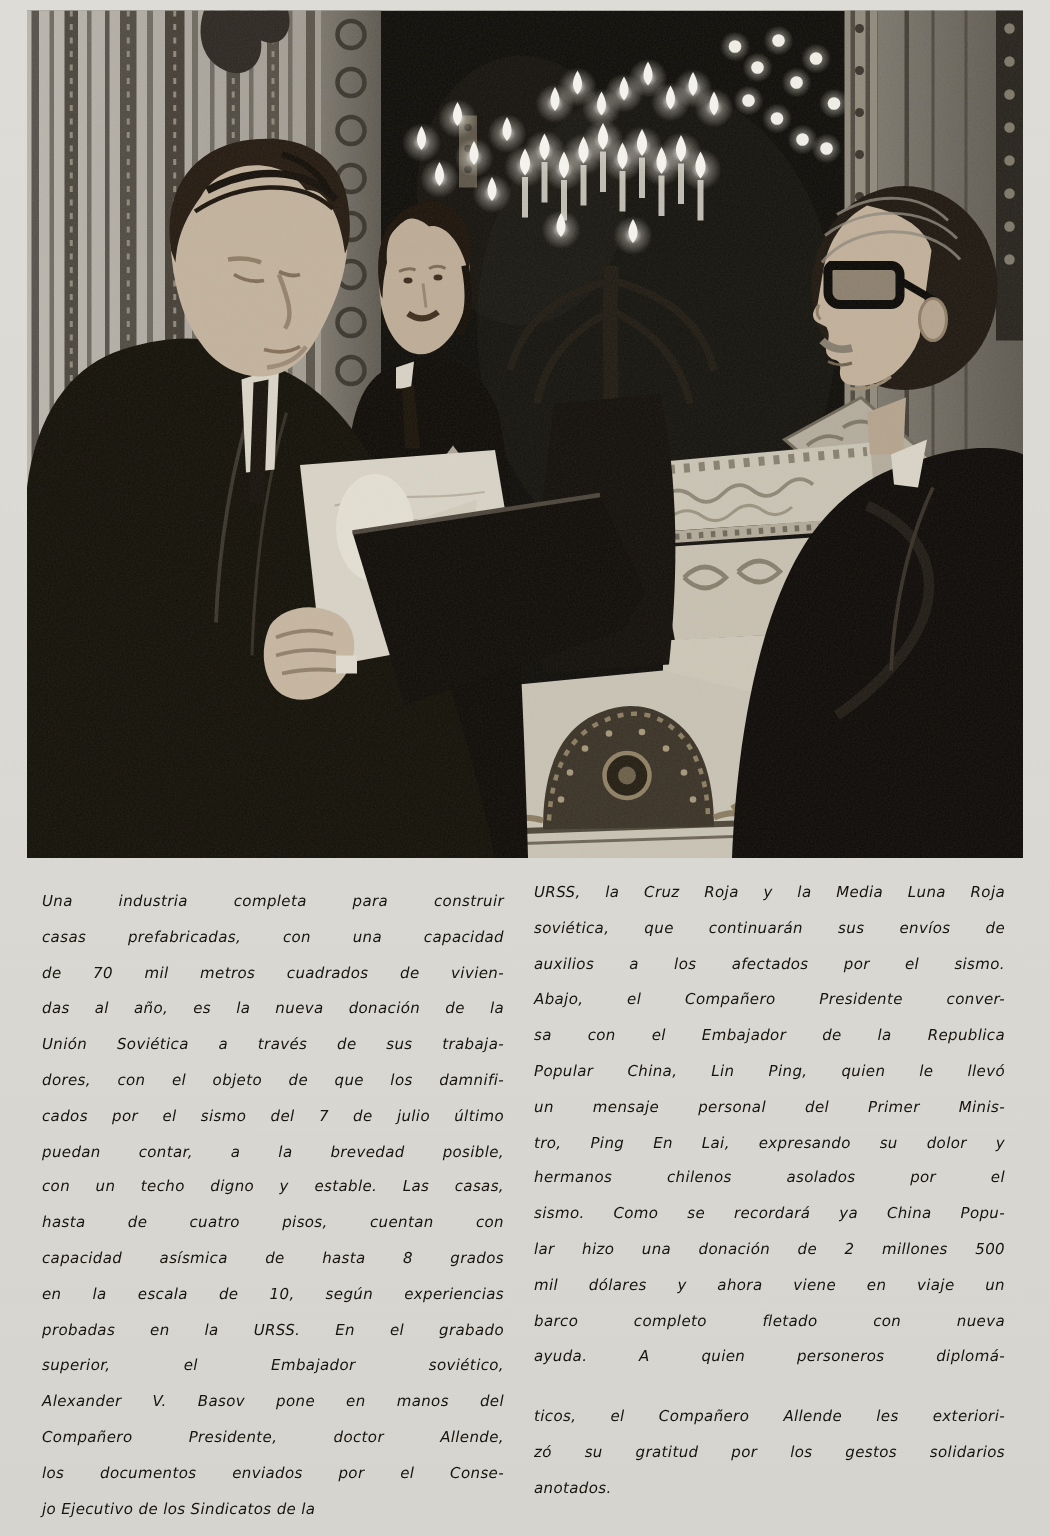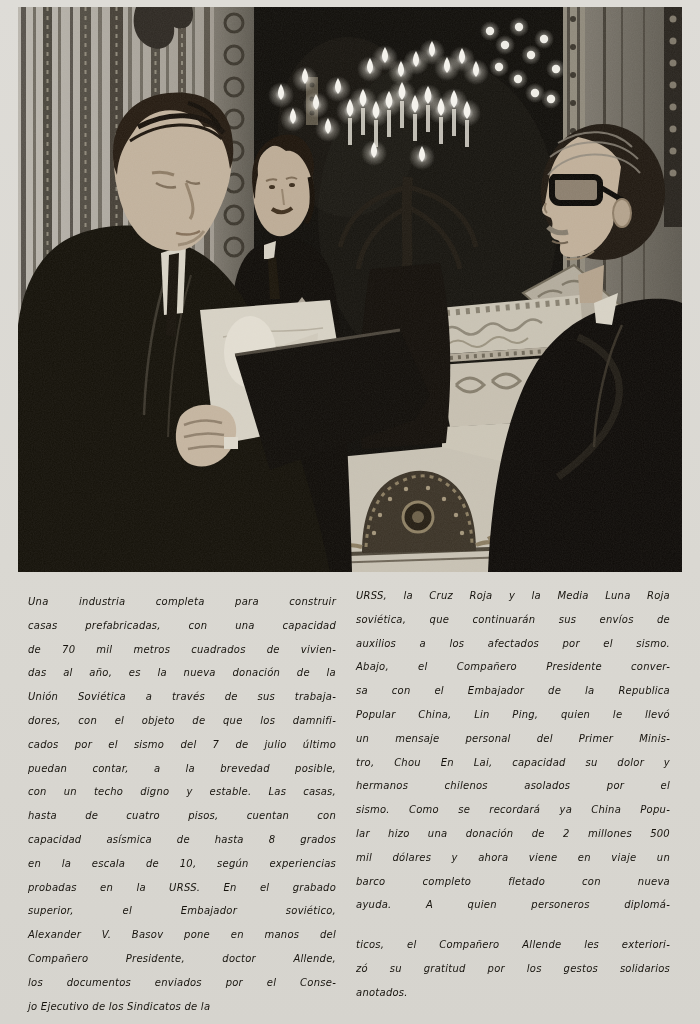--- a/index.html
+++ b/index.html
@@ -329,21 +329,21 @@
       <div class="text-line ragged" style="color: rgb(23, 20, 14);">jo Ejecutivo de los Sindicatos de la</div>
     </div>
   <div class="col col-right">
       <div class="text-line" style="color: rgb(23, 20, 14);">URSS, la Cruz Roja y la Media Luna Roja</div>
       <div class="text-line" style="color: rgb(23, 20, 14);">soviética, que continuarán sus envíos de</div>
       <div class="text-line" style="color: rgb(23, 20, 14);">auxilios a los afectados por el sismo.</div>
       <div class="text-line" style="color: rgb(23, 20, 14);">Abajo, el Compañero Presidente conver-</div>
       <div class="text-line" style="color: rgb(23, 20, 14);">sa con el Embajador de la Republica</div>
       <div class="text-line" style="color: rgb(23, 20, 14);">Popular China, Lin Ping, quien le llevó</div>
       <div class="text-line" style="color: rgb(23, 20, 14);">un mensaje personal del Primer Minis-</div>
-      <div class="text-line" style="color: rgb(23, 20, 14);">tro, Chou En Lai, capacidad su dolor y</div>
+      <div class="text-line" style="color: rgb(23, 20, 14);">tro, Ping En Lai, expresando su dolor y</div>
       <div class="text-line" style="color: rgb(23, 20, 14);">hermanos chilenos asolados por el</div>
       <div class="text-line" style="color: rgb(23, 20, 14);">sismo. Como se recordará ya China Popu-</div>
       <div class="text-line" style="color: rgb(23, 20, 14);">lar hizo una donación de 2 millones 500</div>
       <div class="text-line" style="color: rgb(23, 20, 14);">mil dólares y ahora viene en viaje un</div>
       <div class="text-line" style="color: rgb(23, 20, 14);">barco completo fletado con nueva</div>
       <div class="text-line" style="color: rgb(23, 20, 14);">ayuda. A quien personeros diplomá-</div>
       <div class="text-line" style="color: rgb(23, 20, 14); margin-top: 16px;">ticos, el Compañero Allende les exteriori-</div>
       <div class="text-line" style="color: rgb(23, 20, 14);">zó su gratitud por los gestos solidarios</div>
       <div class="text-line ragged" style="color: rgb(23, 20, 14);">anotados.</div>
     </div>

